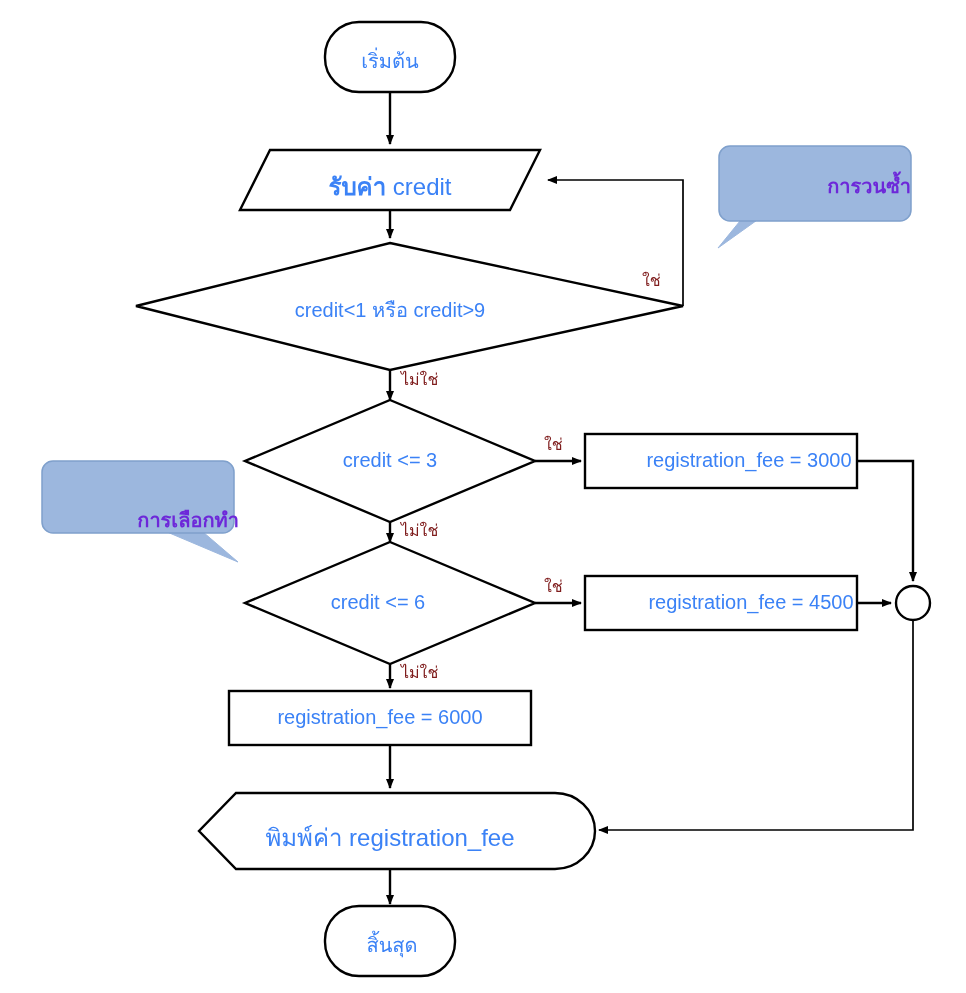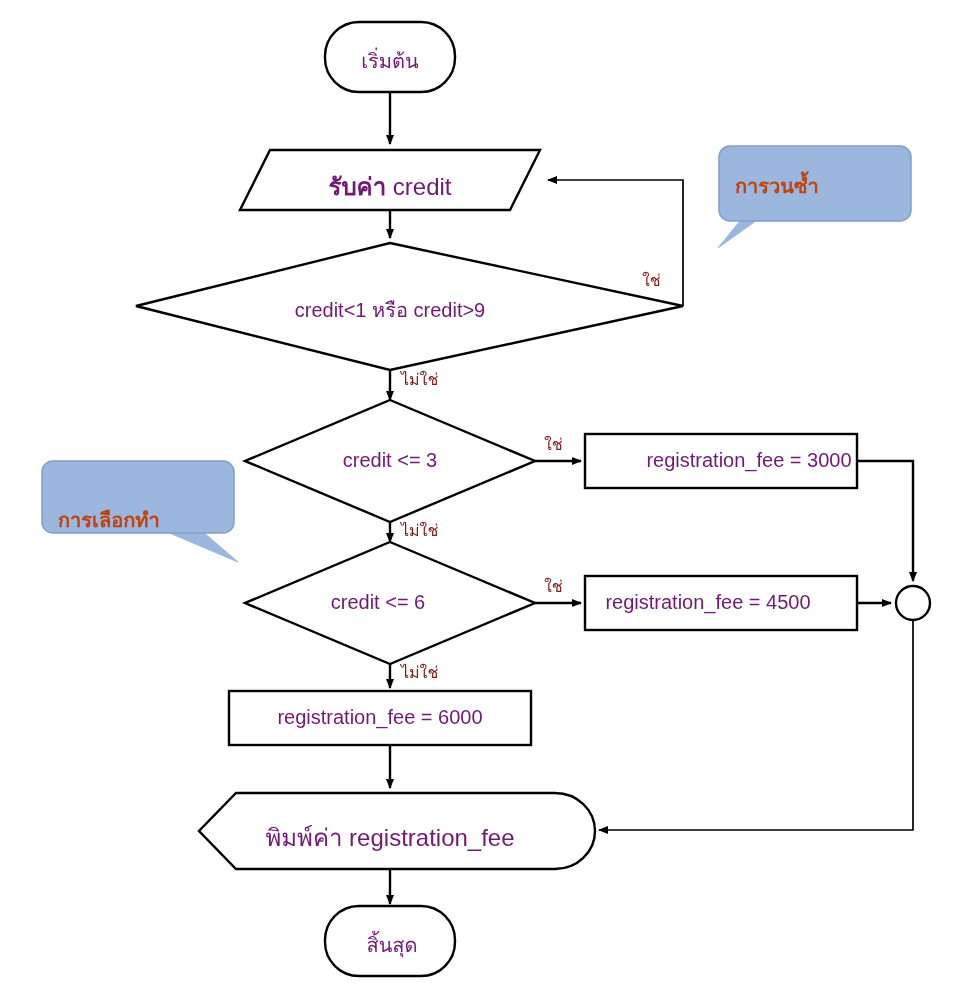--- a/index.html
+++ b/index.html
@@ -20,21 +20,21 @@
   #flow-svg {
     position: absolute;
     top: 0;
     left: 0;
     width: 966px;
     height: 993px;
   }
   .node-label {
     position: absolute;
     text-align: center;
-    color: #701a75;
+    color: #3b82f6;
     font-family: "Liberation Sans", "DejaVu Sans", sans-serif;
     white-space: nowrap;
     pointer-events: none;
   }
   .lbl-terminal {
     font-size: 20px;
   }
   .lbl-io {
     font-size: 24px;
   }
@@ -51,25 +51,24 @@
     position: absolute;
     font-size: 16px;
     color: #7f1d1d;
     font-family: Liberation Serif, serif;
     white-space: nowrap;
   }
   .callout-label {
     position: absolute;
     font-size: 20px;
     font-weight: bold;
-    color: #c2410c;
-    text-align: left;
+    color: #6d28d9;
+    text-align: right;
     font-family: "Liberation Sans", "DejaVu Sans", sans-serif;
     white-space: nowrap;
-    padding-left: 16px;
   }
 </style>
 </head>
 <body>
 
 <div id="canvas">
 
   <svg id="flow-svg" viewBox="0 0 966 993">
     <defs>
       <marker id="arrow" markerWidth="11" markerHeight="11" refX="9" refY="4" orient="auto" markerUnits="userSpaceOnUse">
@@ -143,21 +142,21 @@
   <div class="node-label lbl-io" style="left:240px; top:167px; width:300px;"><b>รับค่า</b><span> credit</span></div>
 
   <div class="node-label lbl-decision" style="left:150px; top:294px; width:480px;">credit&lt;1 หรือ credit&gt;9</div>
 
   <div class="node-label lbl-decision" style="left:260px; top:449px; width:260px;">credit &lt;= 3</div>
 
   <div class="node-label lbl-decision" style="left:248px; top:591px; width:260px;">credit &lt;= 6</div>
 
   <div class="node-label lbl-process" style="left:585px; top:449px; width:272px;margin-left:28px;">registration_fee = 3000</div>
 
-  <div class="node-label lbl-process" style="left:572px; top:591px; width:272px;">registration_fee = 4500</div>
+  <div class="node-label lbl-process" style="left:615px; top:591px; width:272px;">registration_fee = 4500</div>
 
   <div class="node-label lbl-process" style="left:229px; top:706px; width:302px;">registration_fee = 6000</div>
 
   <div class="node-label lbl-io" style="left:215px; top:818px; width:350px;">พิมพ์ค่า registration_fee</div>
 
   <div class="node-label lbl-terminal" style="left:325px; top:929px; width:134px;">สิ้นสุด</div>
 
   <div class="edge-label" style="left:642px; top:268px;">ใช่</div>
 
   <div class="edge-label" style="left:401px; top:367px;">ไม่ใช่</div>

